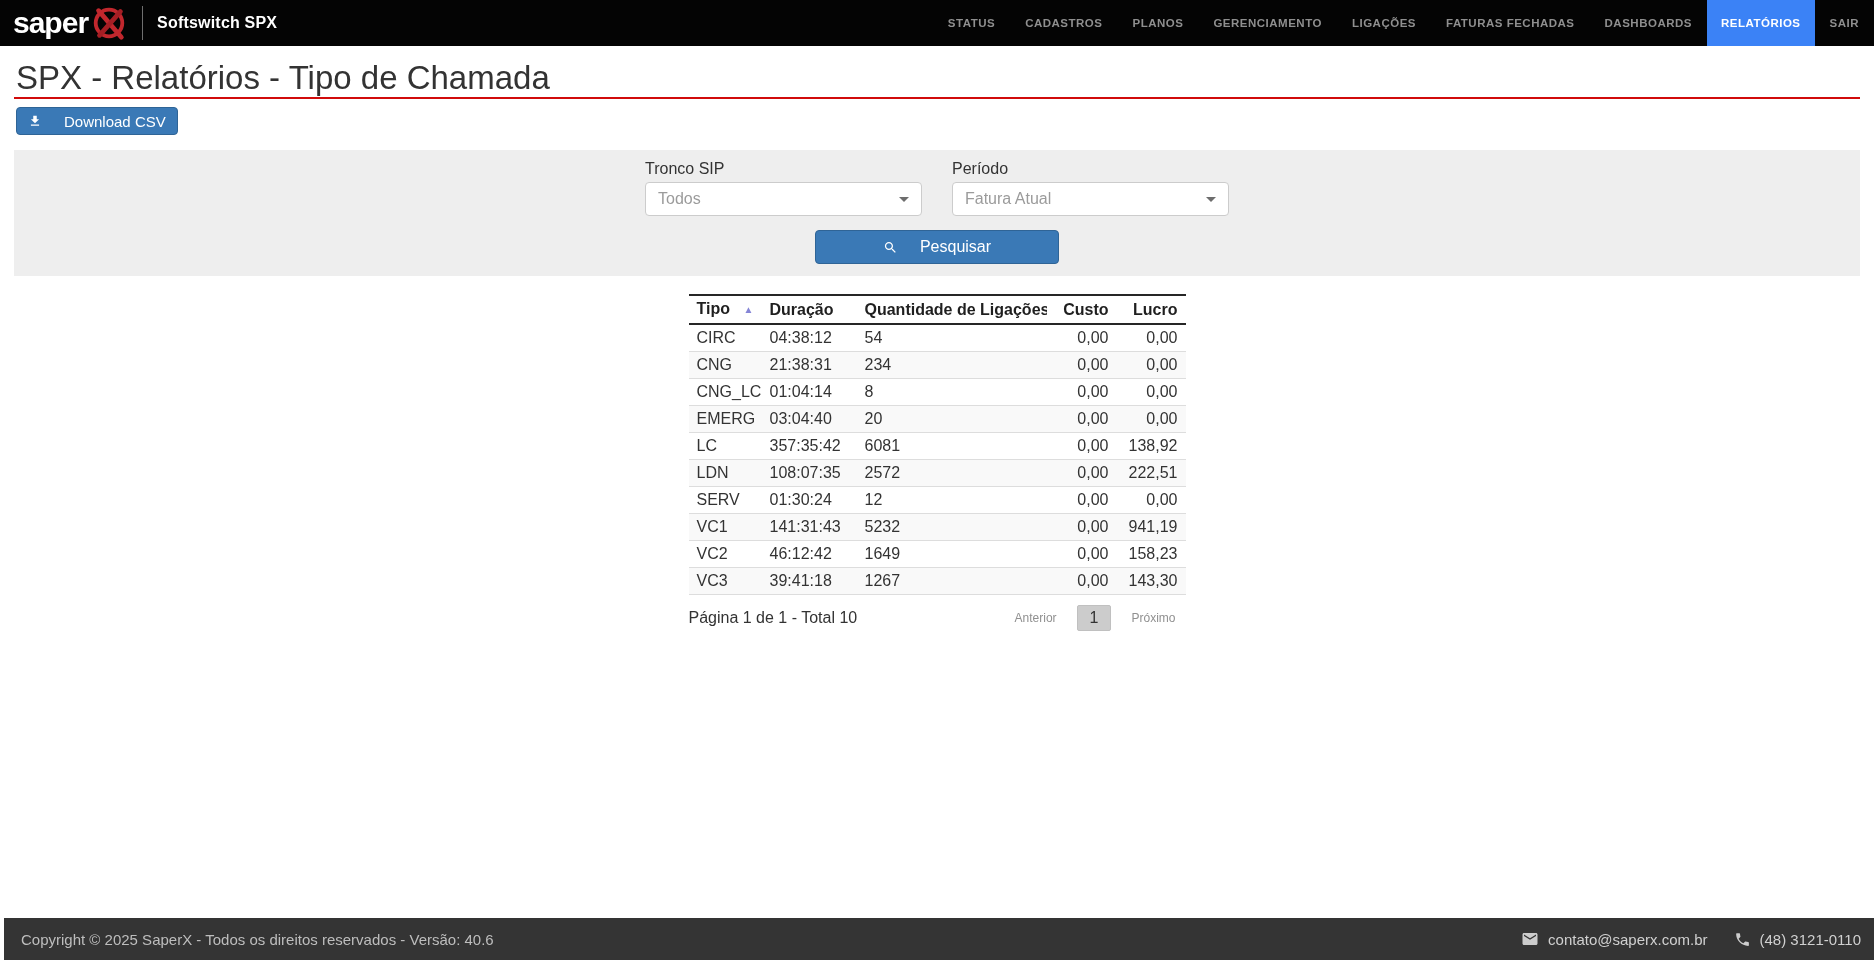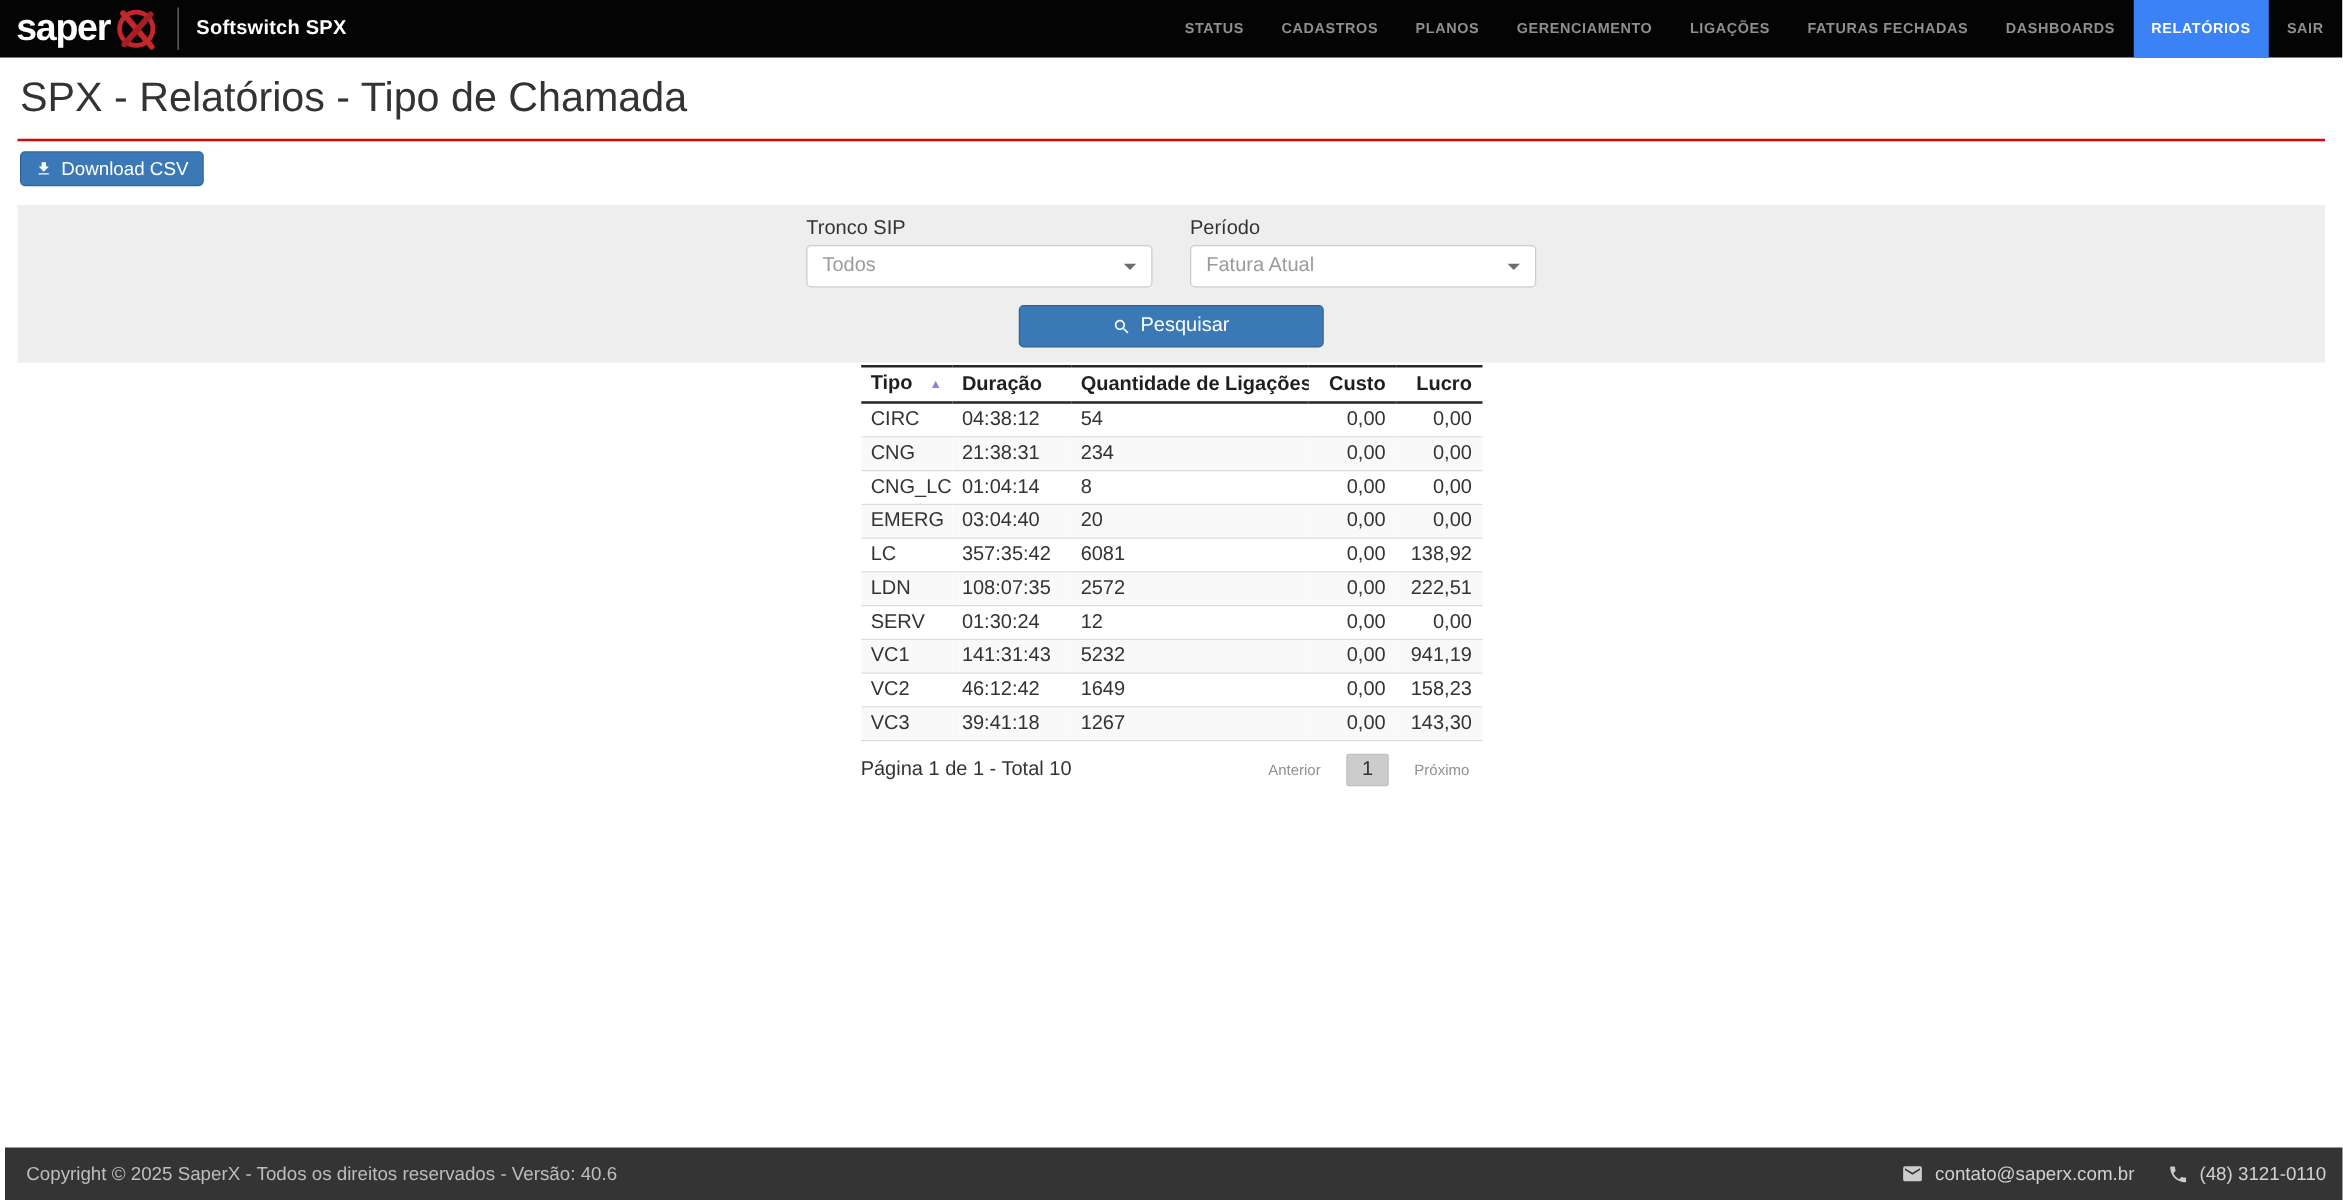--- a/index.html
+++ b/index.html
@@ -29,25 +29,25 @@
   }
   .nav-item {
     color:#8f8f8f; font-size:11.5px; letter-spacing:.5px; line-height:46px;
     padding:0 15px; cursor:pointer; white-space:nowrap; font-weight:600;
   }
   .nav-item.active { background:#3b82f6; color:#ffffff; padding:0 14px; }
 
   
   .main { padding:0 14px; }
   .page-title {
-    font-size:33px; font-weight:400; color:#333; margin-top:13px; padding-bottom:14px;
+    font-size:33px; font-weight:400; color:#333; margin-top:13px; padding-bottom:0;
     border-bottom:2px solid #d10b0b; padding-left:2px;
   }
   .btn {
-    display:inline-flex; align-items:center; gap:7px; border-radius:4px;
+    display:inline-flex; align-items:center; gap:22px; border-radius:4px;
     background:#3a79b6; border:1px solid #2f6496; color:#fff; cursor:pointer;
     font-family:"Liberation Sans", sans-serif;
   }
   .btn-download { margin:8px 0 0 2px; font-size:15px; padding:4px 11px; height:28px; }
   .btn svg { display:block; }
 
   
   .filter-panel {
     margin-top:15px; background:#eeeeee; padding:10px 0 12px 0; width:100%;
   }
@@ -60,21 +60,21 @@
   }
   .select-value { color:#9b9b9b; font-size:16px; flex:1; }
   .select-caret {
     width:0; height:0; border-left:5px solid transparent; border-right:5px solid transparent;
     border-top:5px solid #6d6d6d;
   }
   .search-row { display:flex; justify-content:center; margin-top:14px; }
   .btn-search { width:244px; height:34px; justify-content:center; font-size:16px; }
 
   
-  .table-wrap { width:497px; margin:2px auto 0 auto; }
+  .table-wrap { width:497px; margin:18px auto 0 auto; }
   table { width:100%; border-collapse:collapse; table-layout:fixed; }
   th {
     font-size:16px; font-weight:700; color:#1f1f1f; text-align:left;
     padding:4px 8px; border-top:2px solid #262626; border-bottom:2px solid #262626;
     cursor:pointer; white-space:nowrap; overflow:hidden;
   }
   td {
     font-size:16px; color:#333; padding:4px 8px; border-top:1px solid #ddd;
     white-space:nowrap; overflow:hidden;
   }

